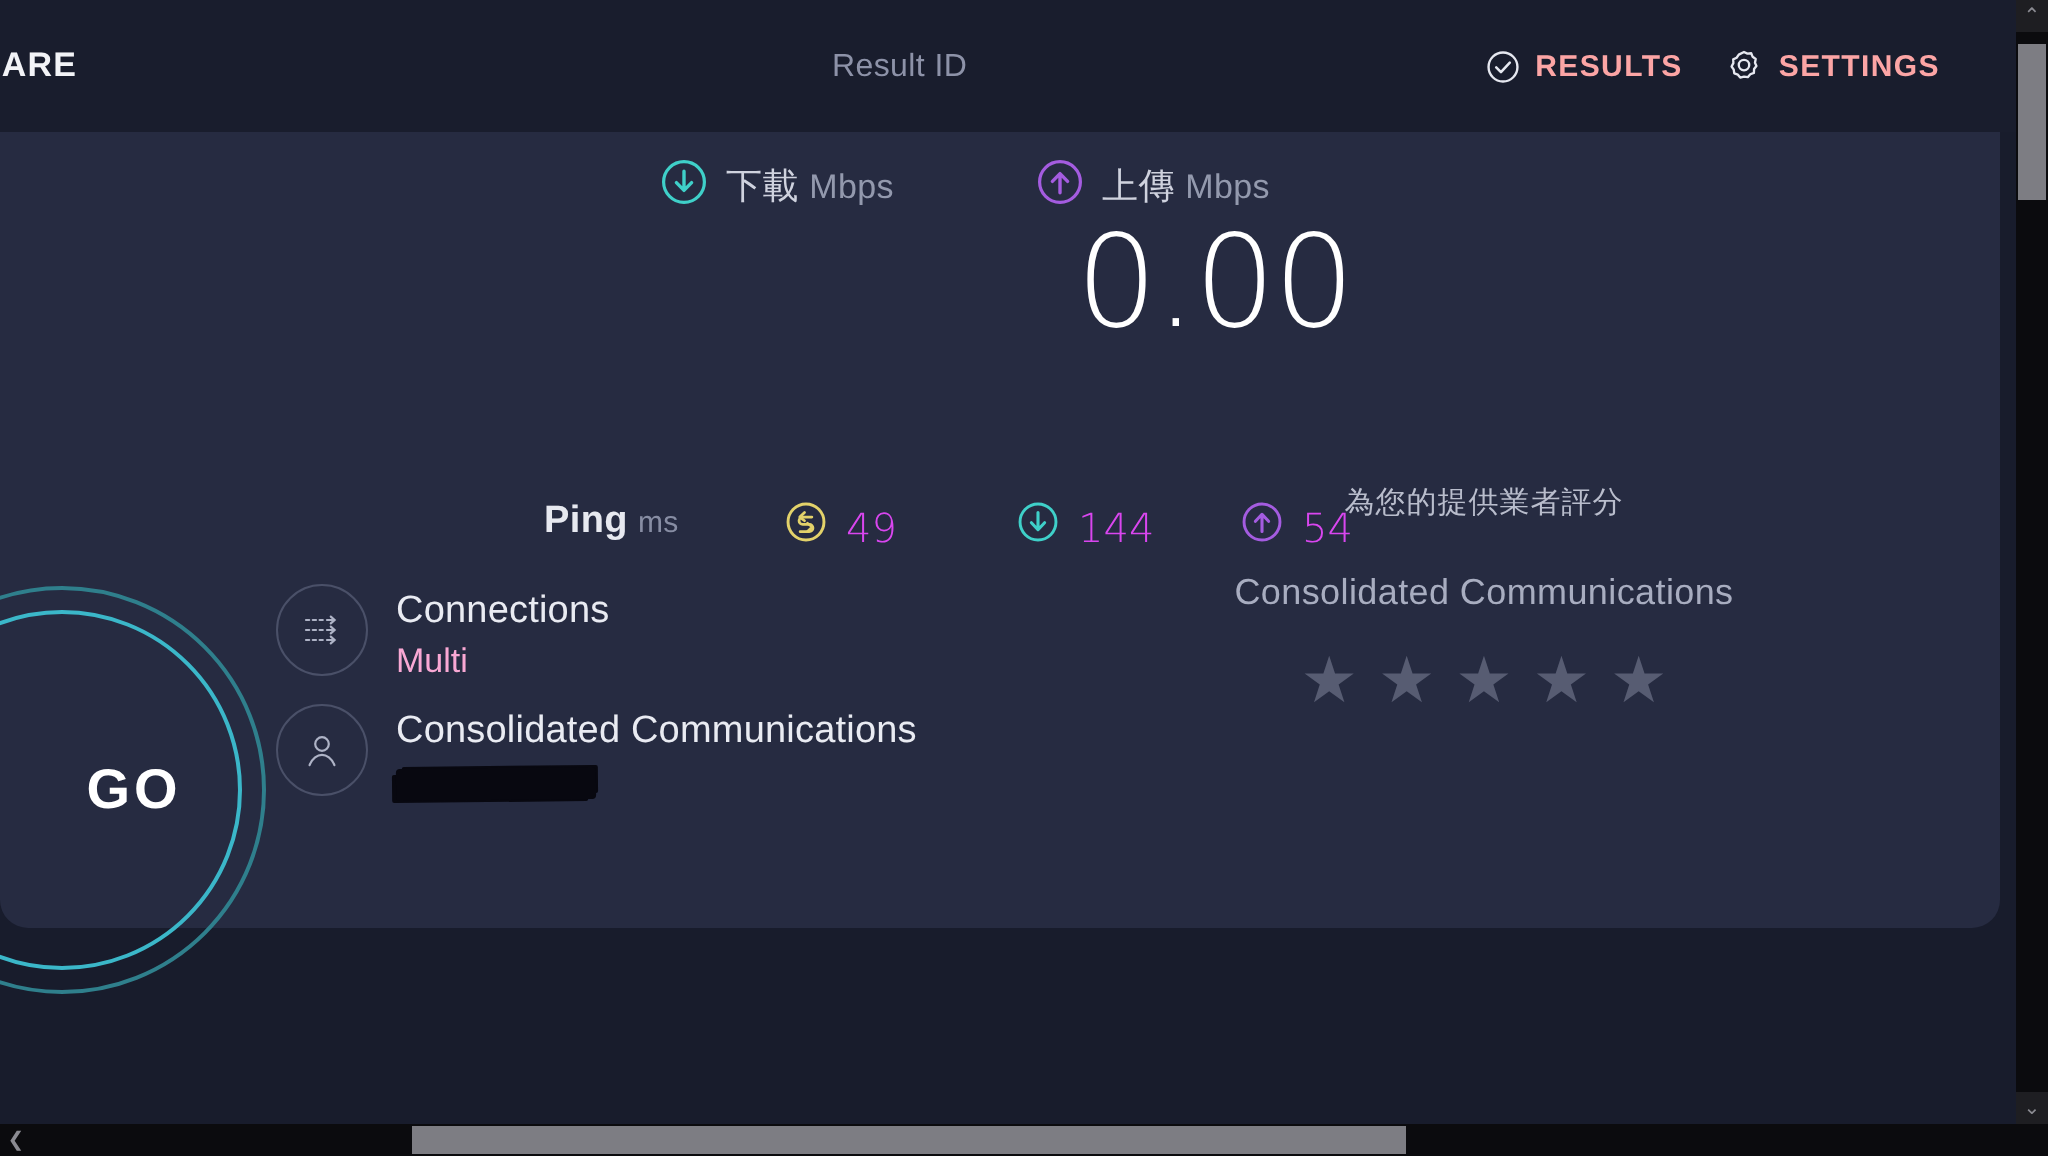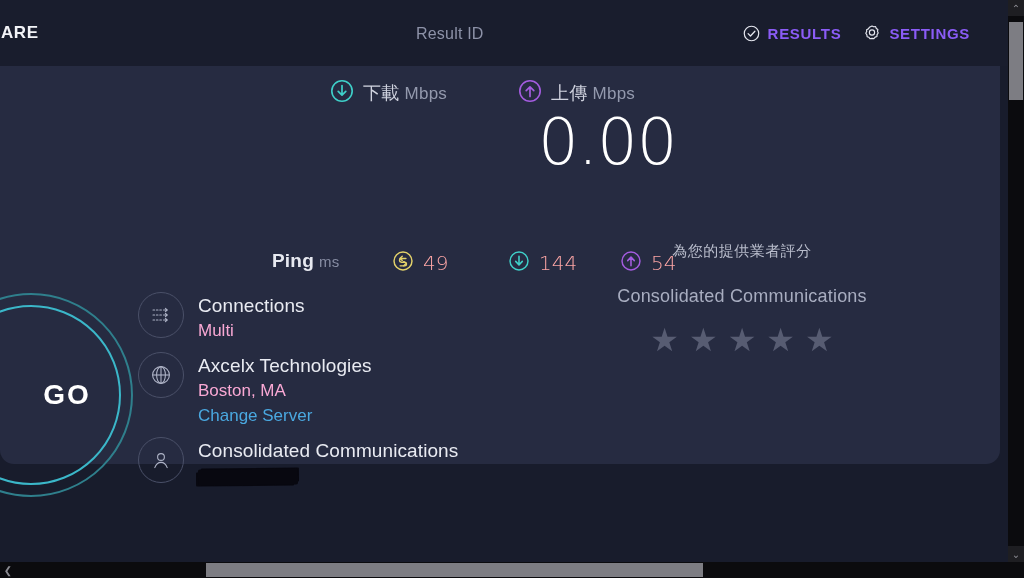--- a/index.html
+++ b/index.html
@@ -51,21 +51,21 @@
     right: 38px;
     top: 24px;
     display: flex;
     align-items: center;
     gap: 22px;
   }
   .hdr-btn {
     display: flex;
     align-items: center;
     gap: 8px;
-    color: #8b5cf6;
+    color: #fca5a5;
     font-size: 15px;
     font-weight: bold;
     letter-spacing: 0.7px;
     cursor: pointer;
   }
   .hdr-btn svg { display: block; }
 
   
   #panel {
     position: absolute;
@@ -138,21 +138,21 @@
   }
   .ping-item {
     position: absolute;
     top: 0;
     display: flex;
     align-items: center;
     gap: 9px;
   }
   .ping-item .pv {
     font-size: 20px;
-    color: #fca5a5;
+    color: #d946ef;
     font-weight: 300;
     font-family: "DejaVu Sans", "Liberation Sans", sans-serif;
   }
   .ping-idle { left: 392px; }
   .ping-dl   { left: 508px; }
   .ping-ul   { left: 620px; }
 
   
   #go-button {
     position: absolute;
@@ -454,37 +454,20 @@
               <path d="M15.5 18 L19 18 M17.4 16.3 L19.3 18 L17.4 19.7" fill="none"></path>
             </g>
           </svg>
         </div>
         <div class="info-text">
           <div class="info-primary">Connections</div>
           <div class="info-secondary">Multi</div>
         </div>
       </div>
 
-      <div class="info-row">
-        <div class="info-icon">
-          <svg width="26" height="26" viewBox="0 0 26 26">
-            <g fill="none" stroke="#aeb3c6" stroke-width="1.1">
-              <circle cx="13" cy="13" r="8.4"></circle>
-              <path d="M4.6 13 H21.4"></path>
-              <path d="M13 4.6 V21.4"></path>
-              <ellipse cx="13" cy="13" rx="4.4" ry="8.4"></ellipse>
-            </g>
-          </svg>
-        </div>
-        <div class="info-text">
-          <div class="info-primary">Axcelx Technologies</div>
-          <div class="info-secondary">Boston, MA</div>
-          <div class="info-link">Change Server</div>
-        </div>
-      </div>
 
       <div class="info-row">
         <div class="info-icon">
           <svg width="26" height="26" viewBox="0 0 26 26">
             <g fill="none" stroke="#aeb3c6" stroke-width="1.1">
               <circle cx="13" cy="10" r="3.4"></circle>
               <path d="M6.8 20.6 c1.3-3.6 4-5.2 6.2-5.2 s4.9 1.6 6.2 5.2" stroke-linecap="round"></path>
             </g>
           </svg>
         </div>

